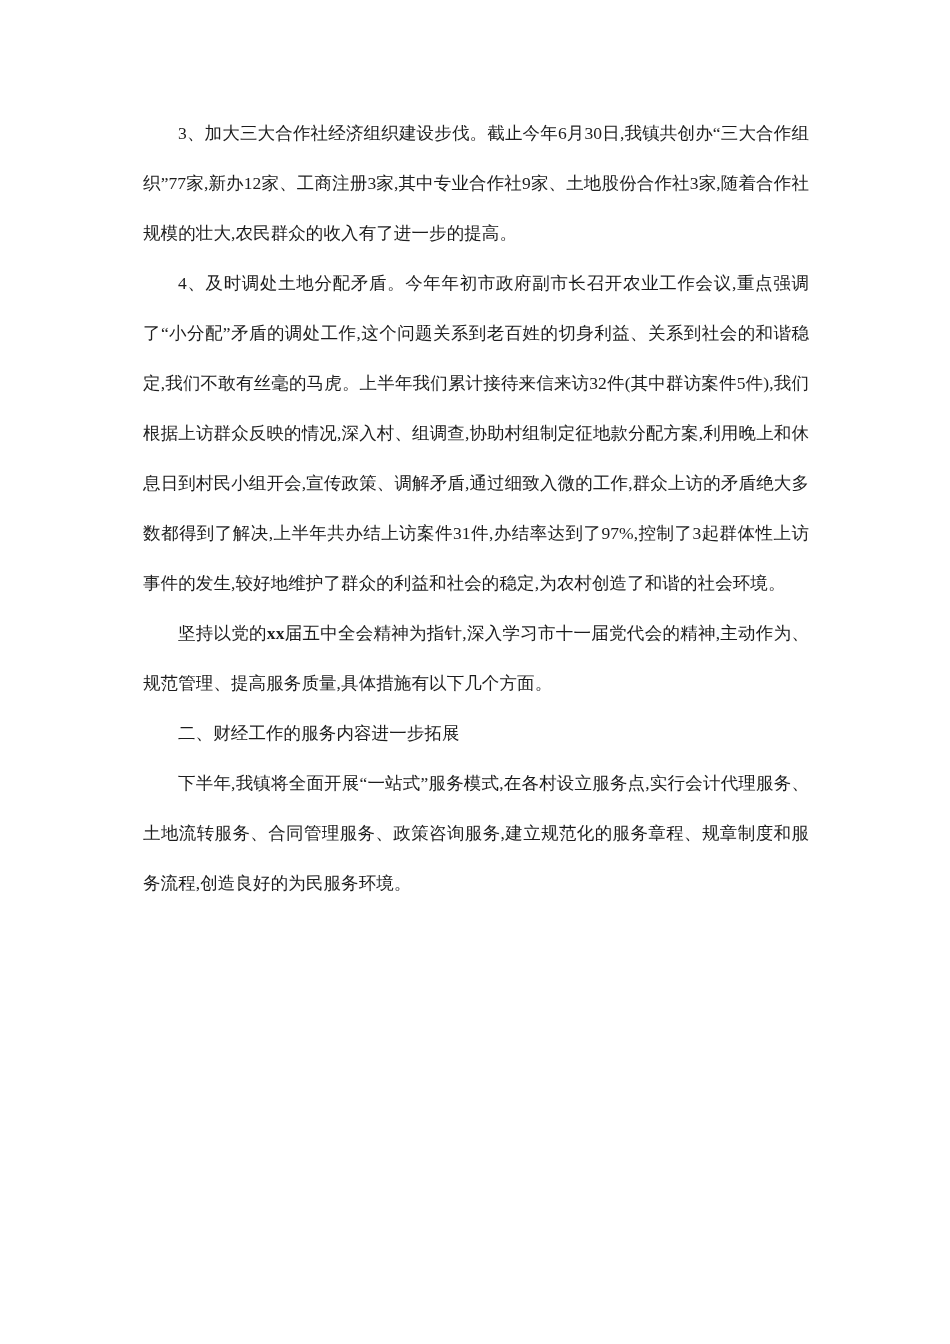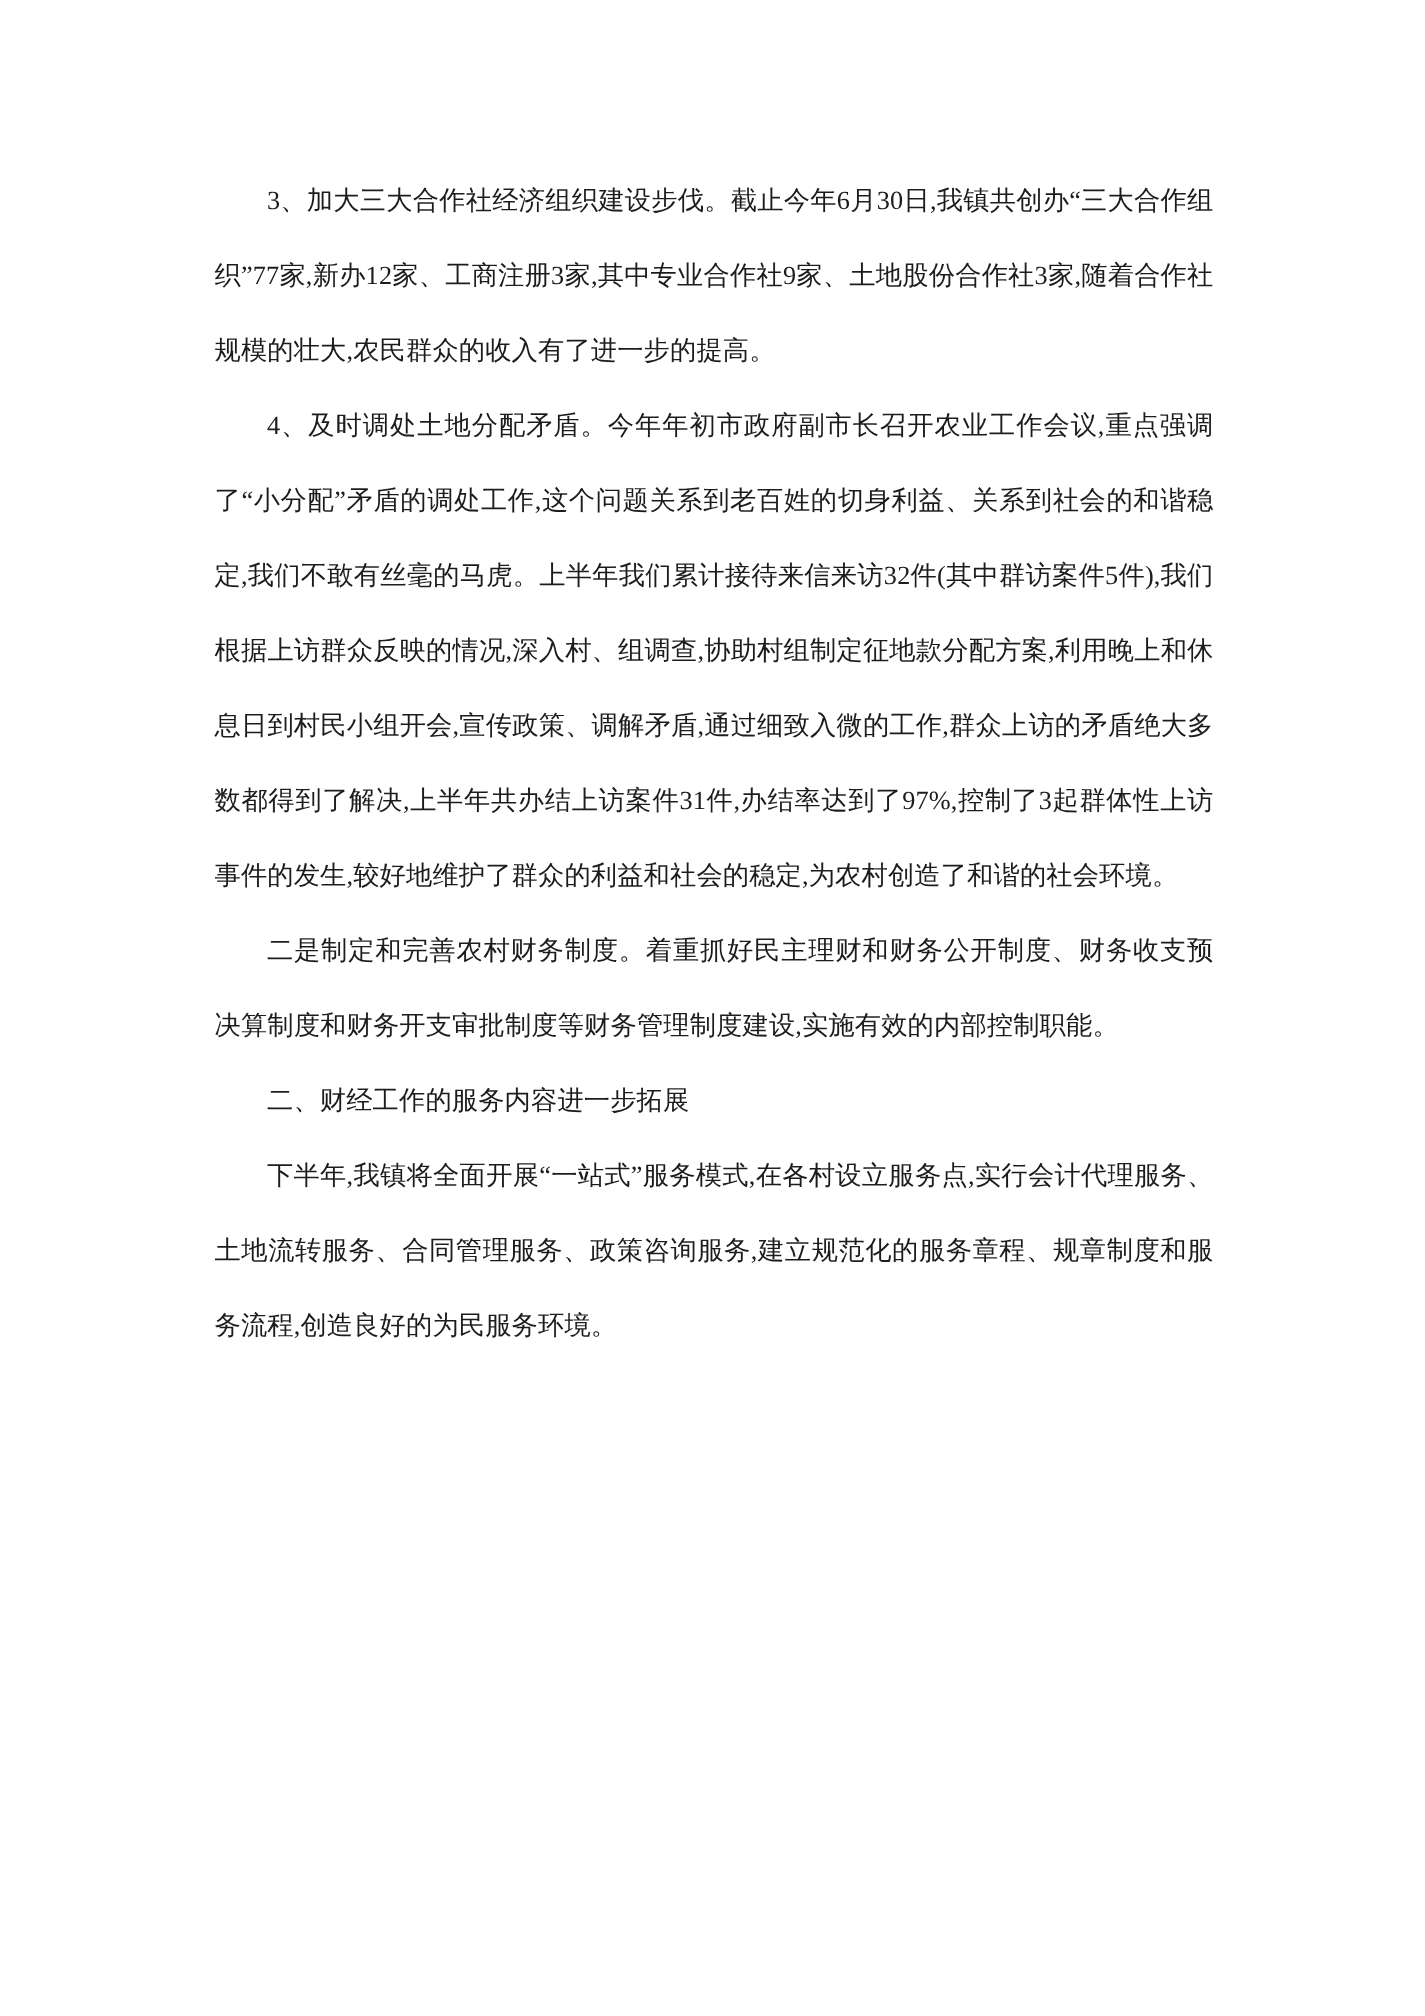--- a/index.html
+++ b/index.html
@@ -49,25 +49,25 @@
 <body>
 
 <div class="page">
   <div class="doc-body">
 
     <p class="para indent">3、加大三大合作社经济组织建设步伐。截止今年6月30日,我镇共创办“三大合作组织”77家,新办12家、工商注册3家,其中专业合作社9家、土地股份合作社3家,随着合作社规模的壮大,农民群众的收入有了进一步的提高。</p>
 
     <p class="para indent">4、及时调处土地分配矛盾。今年年初市政府副市长召开农业工作会议,重点强调了“小分配”矛盾的调处工作,这个问题关系到老百姓的切身利益、关系到社会的和谐稳定,我们不敢有丝毫的马虎。上半年我们累计接待来信来访32件(其中群访案件5件),我们根据上访群众反映的情况,深入村、组调查,协助村组制定征地款分配方案,利用晚上和休息日到村民小组开会,宣传政策、调解矛盾,通过细致入微的工作,群众上访的矛盾绝大多数都得到了解决,上半年共办结上访案件31件,办结率达到了97%,控制了3起群体性上访事件的发生,较好地维护了群众的利益和社会的稳定,为农村创造了和谐的社会环境。</p>
 
 
+    <p class="para indent"><span>坚持以党的</span><span class="bold-latin">xx</span><span>届五中全会精神为指针,深入学习市十一届党代会的精神,主动作为、规范管理、提高服务质量,具体措施有以下几个方面。</span></p>
 
 
 
 
-    <p class="para indent">二是制定和完善农村财务制度。着重抓好民主理财和财务公开制度、财务收支预决算制度和财务开支审批制度等财务管理制度建设,实施有效的内部控制职能。</p>
 
 
     <p class="para indent">二、财经工作的服务内容进一步拓展</p>
 
     <p class="para indent">下半年,我镇将全面开展“一站式”服务模式,在各村设立服务点,实行会计代理服务、土地流转服务、合同管理服务、政策咨询服务,建立规范化的服务章程、规章制度和服务流程,创造良好的为民服务环境。</p>
 
   </div>
 </div>
 
 </body></html>

